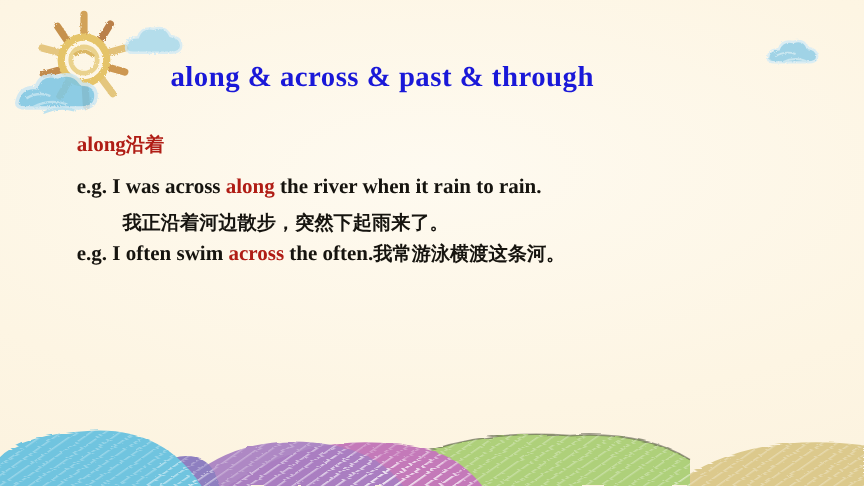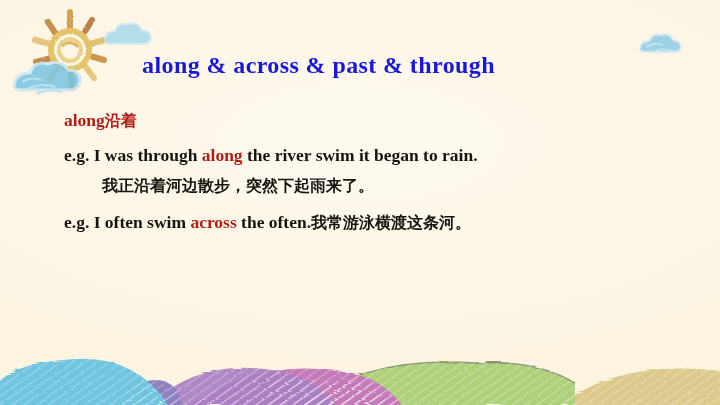--- a/index.html
+++ b/index.html
@@ -61,21 +61,21 @@
   .line {
     font-size: 17.5px;
     font-weight: bold;
     line-height: 1.0;
     color: #16140f;
     white-space: nowrap;
     font-family: "Liberation Serif", "DejaVu Serif", serif;
   }
   .line.heading { color: #b01d15; margin-bottom: 17px; }
   .line.example { margin-bottom: 14px; }
-  .line.translation { margin-bottom: 19px; padding-left: 38px; }
+  .line.translation { margin-bottom: 8px; padding-left: 38px; }
   .cn { font-family: Liberation Mono, monospace; font-size: 16px; }
   .hl { color: #b01d15; }
 
   
   #hills {
     position: absolute;
     left: 0;
     bottom: 0;
     width: 720px;
     height: 78px;
@@ -143,21 +143,21 @@
     <span id="page-title">along &amp; across &amp; past &amp; through</span>
   </div>
 
   <div id="content">
 
     <div class="line heading">
       <span>along</span><span class="cn">沿着</span>
     </div>
 
     <div class="line example">
-      <span>e.g. I was through </span><span class="hl">along</span><span> the river swim it began to rain.</span>
+      <span>e.g. I was across </span><span class="hl">along</span><span> the river when it rain to rain.</span>
     </div>
 
     <div class="line translation cn">我正沿着河边散步，突然下起雨来了。</div>
 
 
     <div class="line example">
       <span>e.g. I often swim </span><span class="hl">across</span><span> the often.</span><span class="cn">我常游泳横渡这条河。</span>
     </div>
 
   </div>

